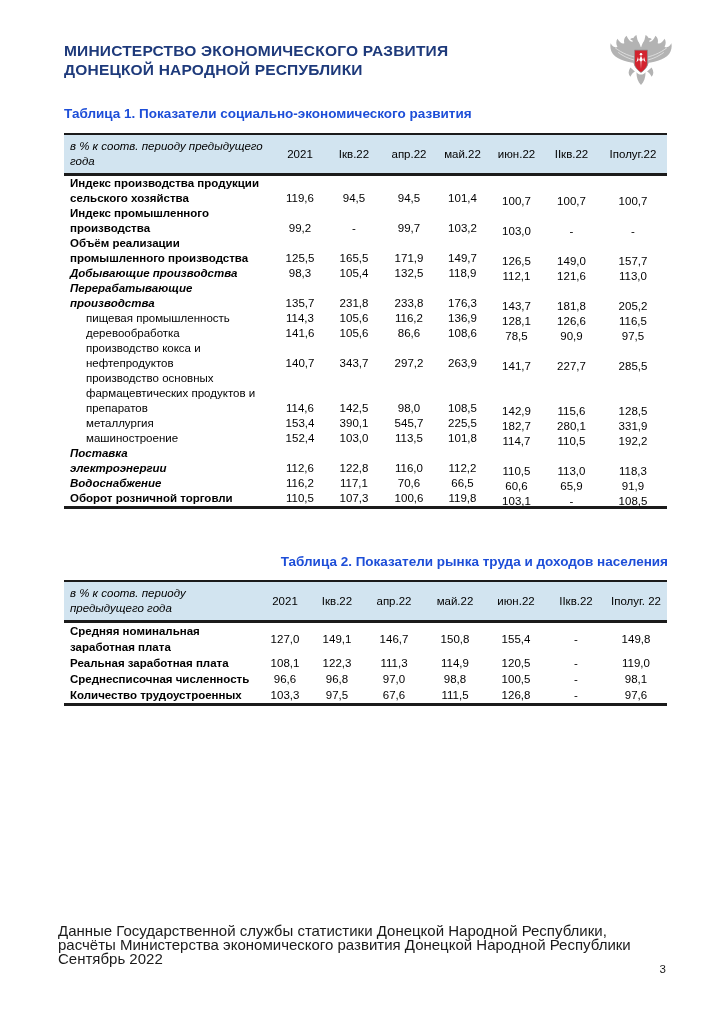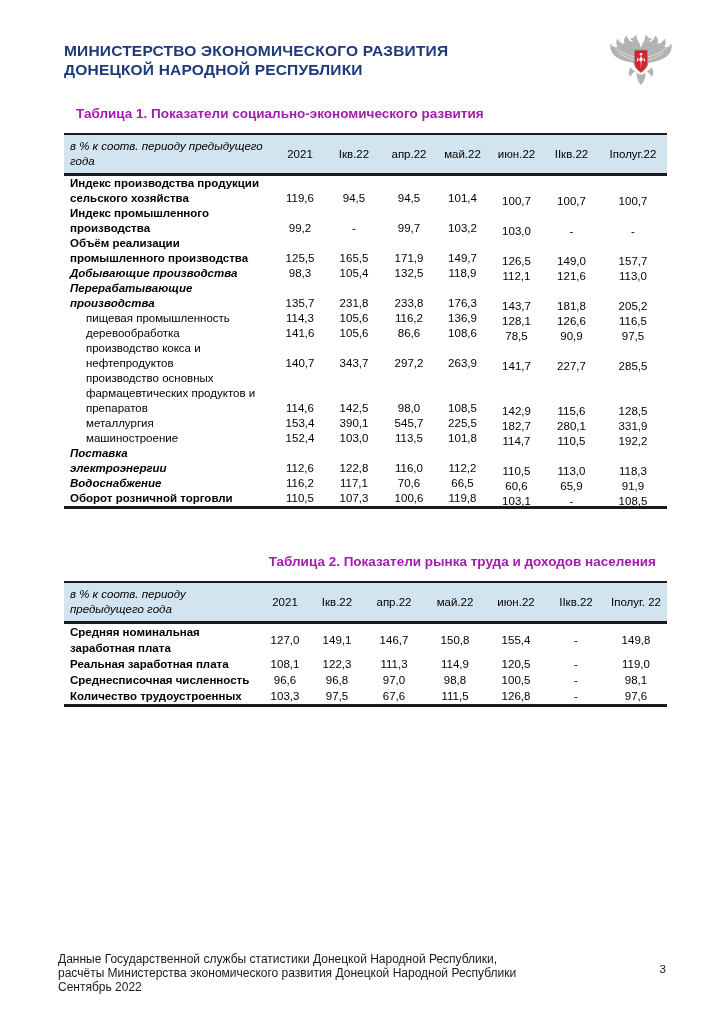--- a/index.html
+++ b/index.html
@@ -11,21 +11,21 @@
   .content{padding:41px 58px 2px 64px;}
 
   
   .org{
     font-size:15.5px;font-weight:bold;line-height:19px;
     color:#1e3a7b;letter-spacing:.2px;
   }
   .emblem{position:absolute;top:29px;right:47px;width:76px;height:62px;}
 
   
-  .ttitle{font-size:13.5px;font-weight:bold;margin:12px;color:#a21caf;}
+  .ttitle{font-size:13.5px;font-weight:bold;margin:0;color:#1d4ed8;}
   #title1{margin-top:27px;}
   #title2{margin-top:45px;text-align:right;}
 
   
   table{
     border-collapse:collapse;table-layout:fixed;width:603px;
     font-size:11.5px;border-bottom:3px solid #1b1b1b;
   }
   #t1{margin-top:12px;}
   #t2{margin-top:11px;}
@@ -40,22 +40,22 @@
   #t2 tbody td{line-height:16px;vertical-align:middle;padding:0;}
   .lbl{white-space:pre-line;padding-left:6px !important;font-weight:bold;}
   .r-bi .lbl{font-style:italic;}
   .r-sub .lbl{font-weight:normal;padding-left:22px !important;}
   .val{text-align:center;font-weight:normal;}
   
   #t1 tbody td:nth-child(n+6){position:relative;top:3px;}
 
   
   .footer{
-    position:absolute;left:58px;top:952px;
-    font-size:12px;line-height:14px;color:#1a1a1a;
+    position:absolute;left:58px;top:924px;
+    font-size:15px;line-height:14px;color:#1a1a1a;
   }
   .pagenum{position:absolute;right:60px;top:963px;font-size:11.5px;color:#1a1a1a;}
 </style>
 </head>
 <body>
 
 <div class="page">
   <div class="content">
 
     <div class="org">

